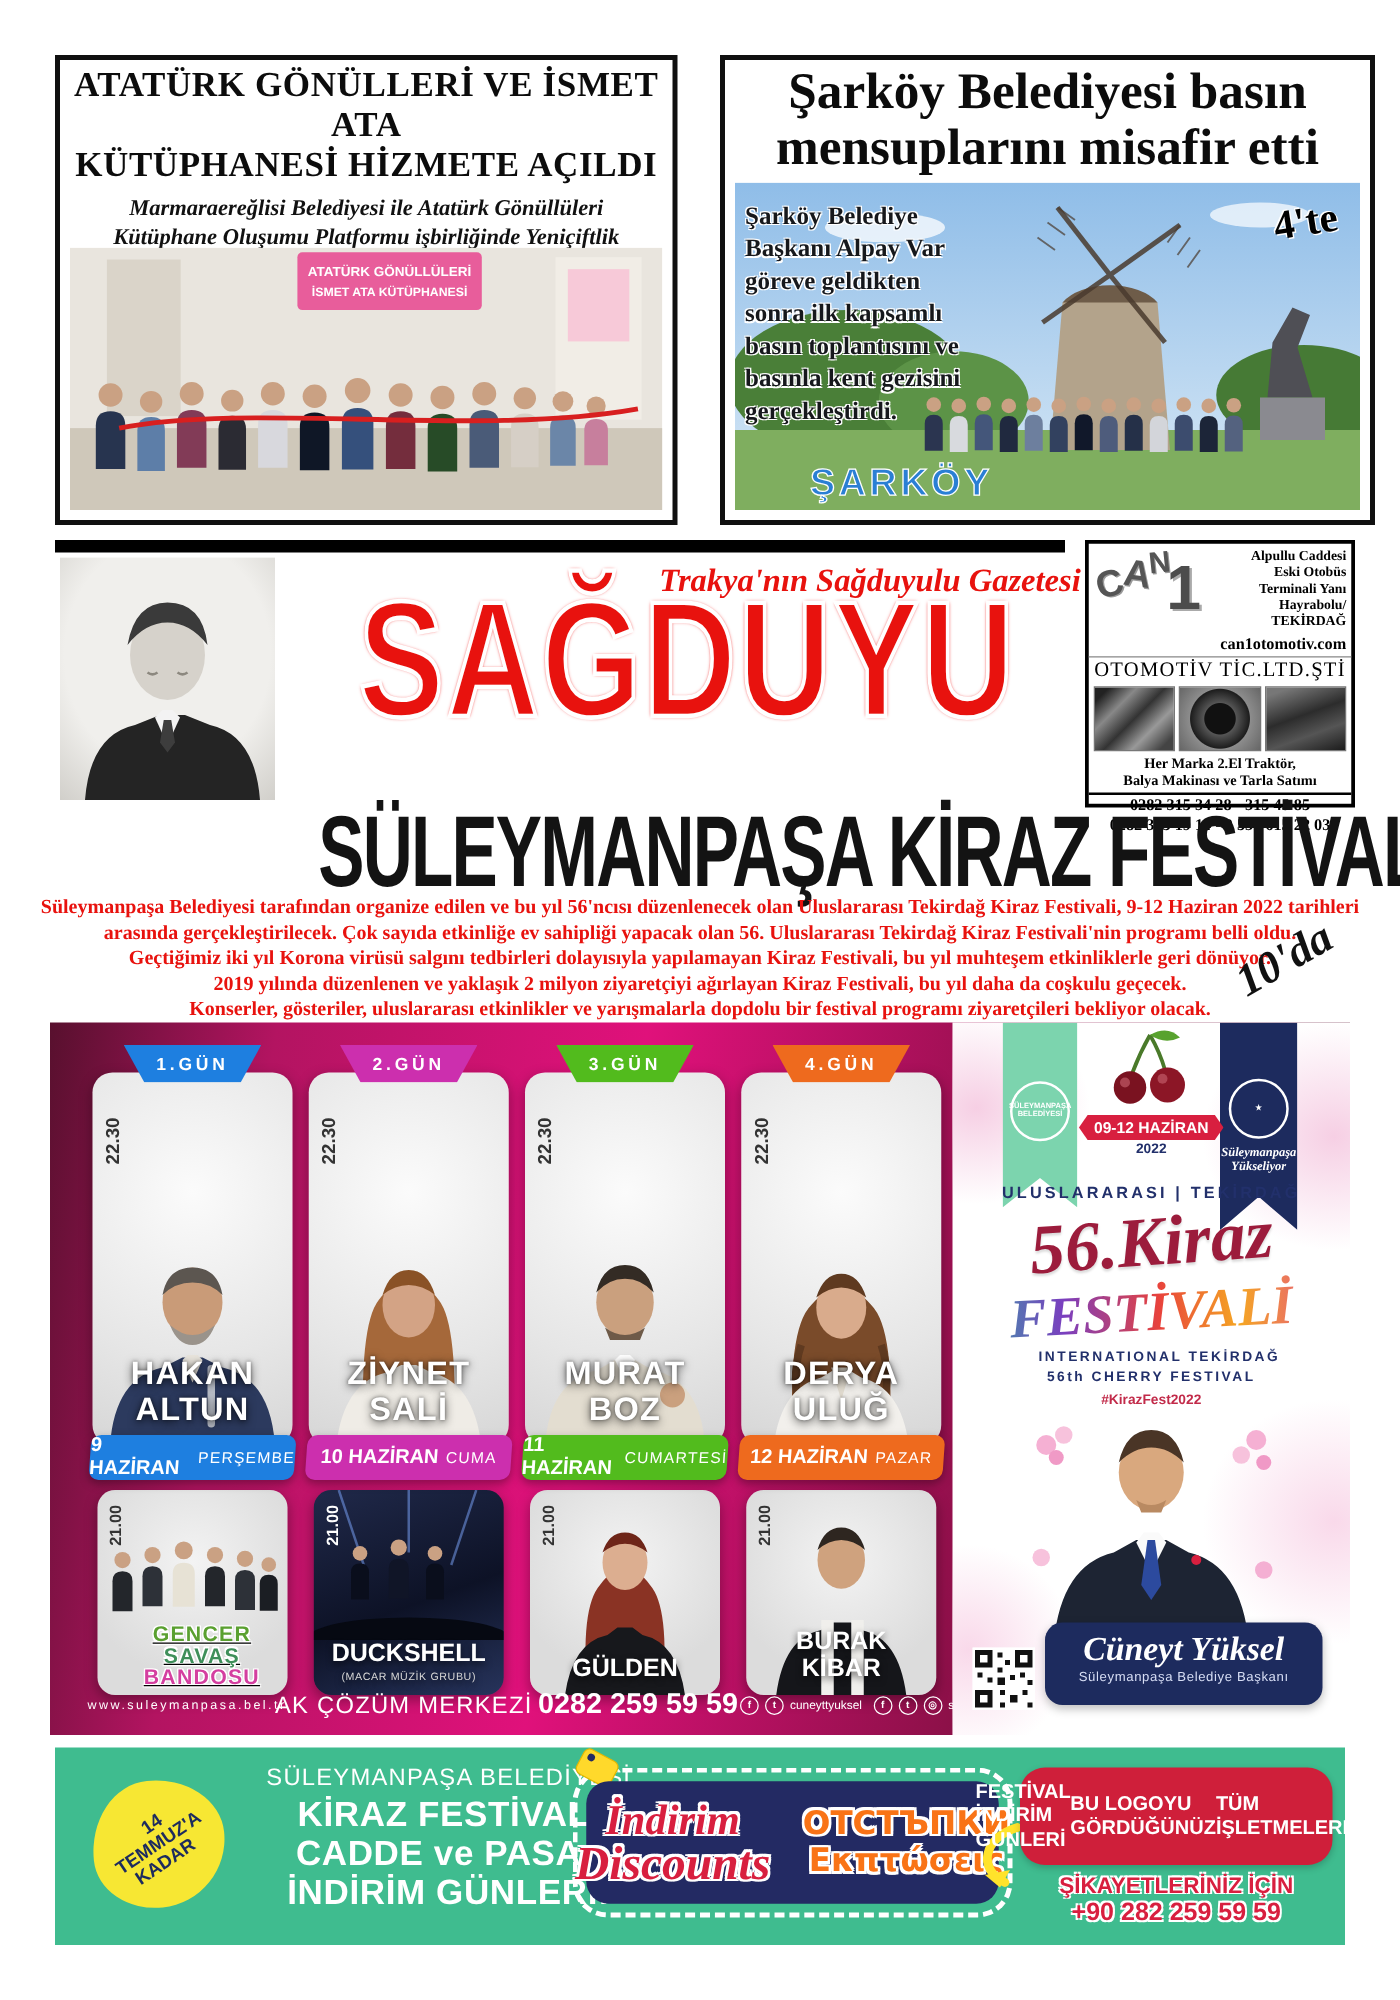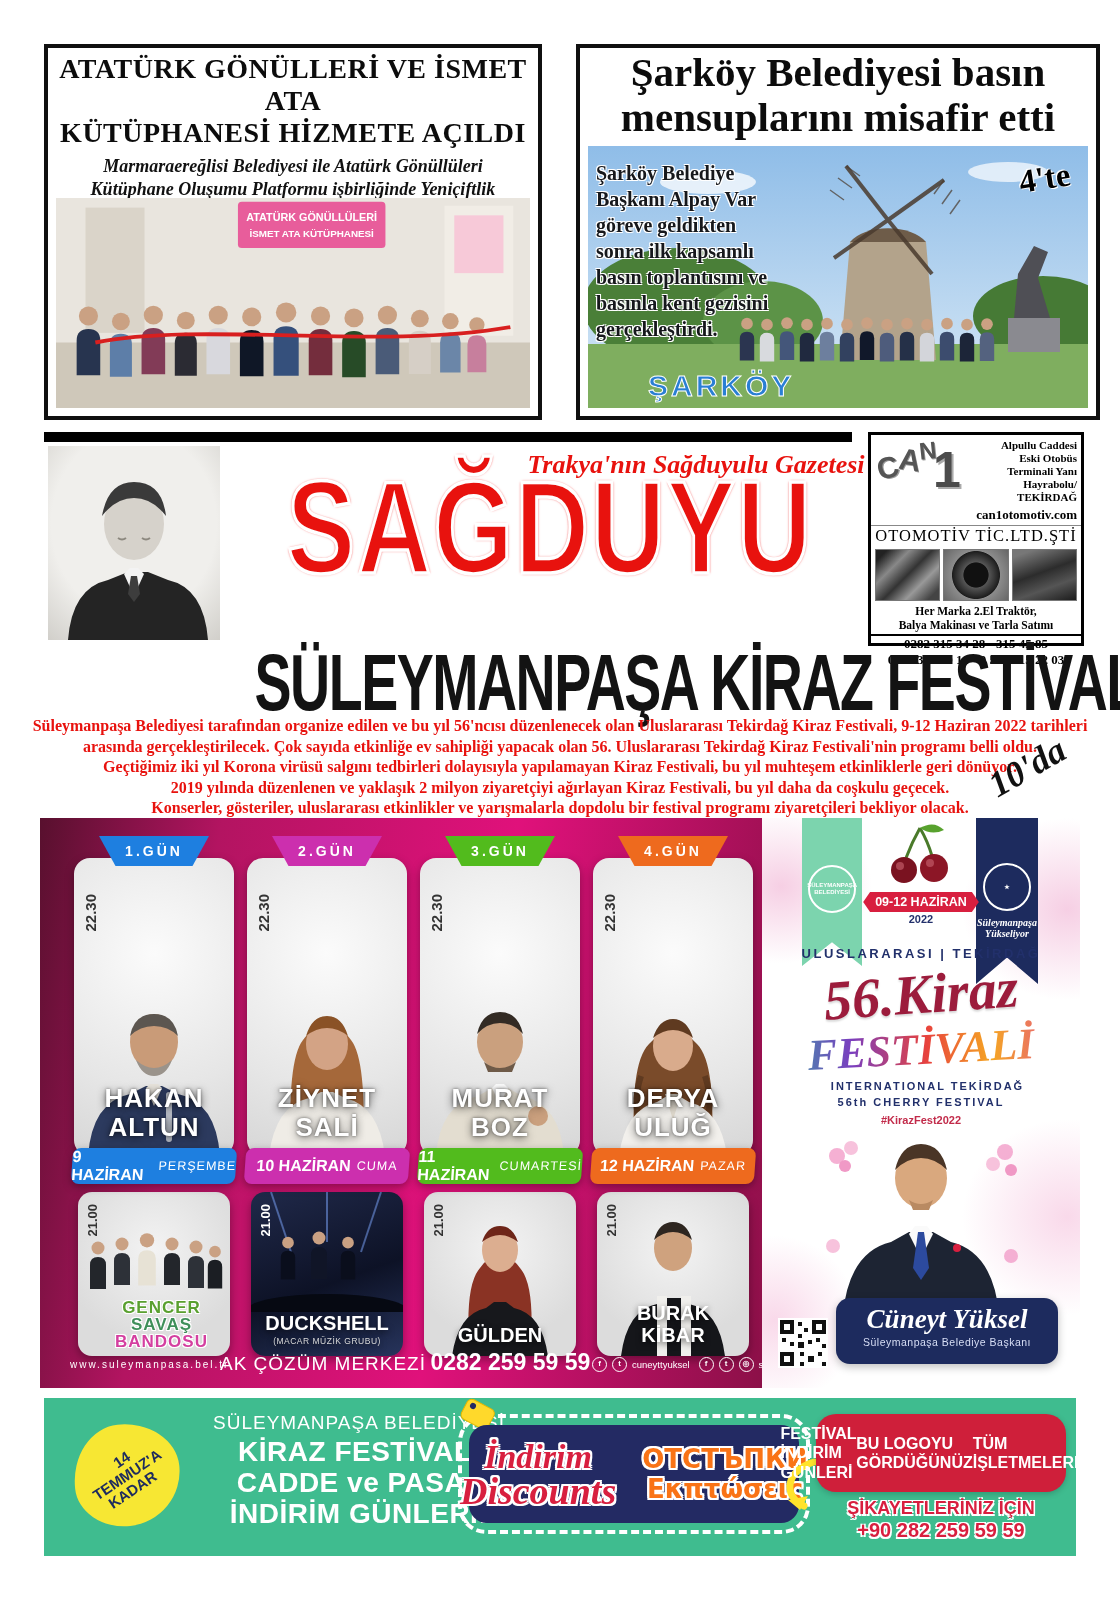--- a/index.html
+++ b/index.html
@@ -85,21 +85,21 @@
   .db-day{font:300 12.5px "Liberation Sans",sans-serif;color:#fff;letter-spacing:1px;}
   .card-bottom{position:absolute;top:356px;left:4px;width:152px;height:164px;border-radius:14px;overflow:hidden;
                background:radial-gradient(circle at 50% 35%,#f3f3f3,#dcdcdc 70%);box-shadow:0 4px 10px rgba(0,0,0,.35);}
   .cb-dark{background:linear-gradient(160deg,#20294a,#0d1226 55%,#27345c);}
   .time-rot2{position:absolute;left:7px;top:12px;writing-mode:vertical-rl;transform:rotate(180deg);
              font:800 13px "Liberation Sans",sans-serif;color:#333;z-index:2;}
   .time-rot2.w{color:#fff;}
   .bot-name{position:absolute;bottom:10px;left:0;right:0;text-align:center;font:900 20px/22px "Liberation Sans",sans-serif;
             color:#fff;z-index:2;text-shadow:0 2px 6px rgba(0,0,0,.65);}
   .bot-sub{display:block;font:400 8.5px "Liberation Sans",sans-serif;color:#d8d8d8;letter-spacing:.5px;margin-top:2px;}
-  .glogo{position:absolute;left:15px;right:0;bottom:6px;text-align:center;z-index:2;font:900 17px/17px "Liberation Sans",sans-serif;letter-spacing:1px;}
+  .glogo{position:absolute;left:15px;right:0;bottom:6px;text-align:center;z-index:2;font:900 17px/17px "Liberation Sans",sans-serif;letter-spacing:1px;text-decoration:underline;}
   .glogo .g1{color:#5aa030;} .glogo .g2{color:#3f8f5a;} .glogo .g3{color:#d43fa0;}
   .glogo span{display:block;text-shadow:-1px -1px 0 #fff,1px -1px 0 #fff,-1px 1px 0 #fff,1px 1px 0 #fff;}
 
   
   .pb-web{position:absolute;left:30px;bottom:18px;font:400 10px "Liberation Sans",sans-serif;letter-spacing:2px;color:#fff;}
   .pb-center{position:absolute;left:180px;bottom:12px;width:360px;text-align:center;white-space:nowrap;color:#fff;}
   .pb-center .lbl{font:400 19px "Liberation Sans",sans-serif;letter-spacing:1px;}
   .pb-center .ph{font:900 23px "Liberation Sans",sans-serif;}
   .pb-soc{position:absolute;left:552px;bottom:16px;display:flex;align-items:center;gap:5px;color:#fff;}
   .soc{width:13px;height:13px;border:1px solid #fff;border-radius:50%;font:700 8px/12px "Liberation Sans",sans-serif;text-align:center;color:#fff;}

